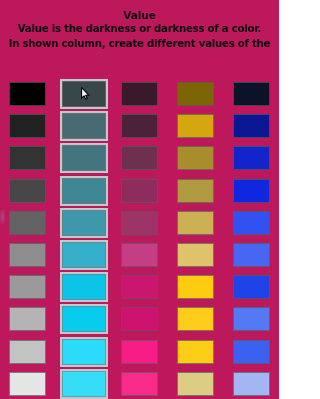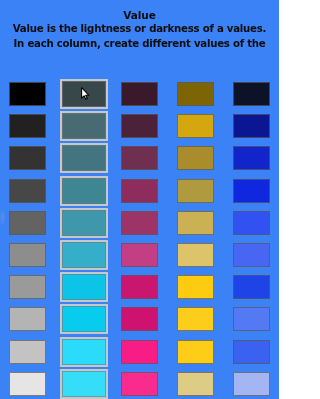--- a/index.html
+++ b/index.html
@@ -12,21 +12,21 @@
     height: 399px;
     overflow: hidden;
     font-family: "DejaVu Sans", sans-serif;
     position: relative;
   }
 
   #worksheet {
     width: 279px;
     height: 399px;
     position: relative;
-    background: #3b82f6;
+    background: #be185d;
     box-sizing: border-box;
   }
 
   
   #header {
     padding-top: 9px;
     text-align: center;
   }
   #worksheet-title {
     font-size: 10.5px;
@@ -106,22 +106,22 @@
     pointer-events: none;
   }
 </style>
 </head>
 <body>
 
 <div id="worksheet">
 
   <div id="header">
     <div id="worksheet-title">Value</div>
-    <div class="instruction-line">Value is the lightness or darkness of a values.</div>
-    <div class="instruction-line">In each column, create different values of the</div>
+    <div class="instruction-line">Value is the darkness or darkness of a color.</div>
+    <div class="instruction-line">In shown column, create different values of the</div>
   </div>
 
   <div id="swatch-grid">
       <div class="swatch-row">
         <div class="swatch-col">
           <div class="swatch" style="background: rgb(0, 0, 0);"></div>
         </div>
         <div class="swatch-col">
           <div class="swatch example" style="background: rgb(55, 71, 74);"></div>
         </div>

